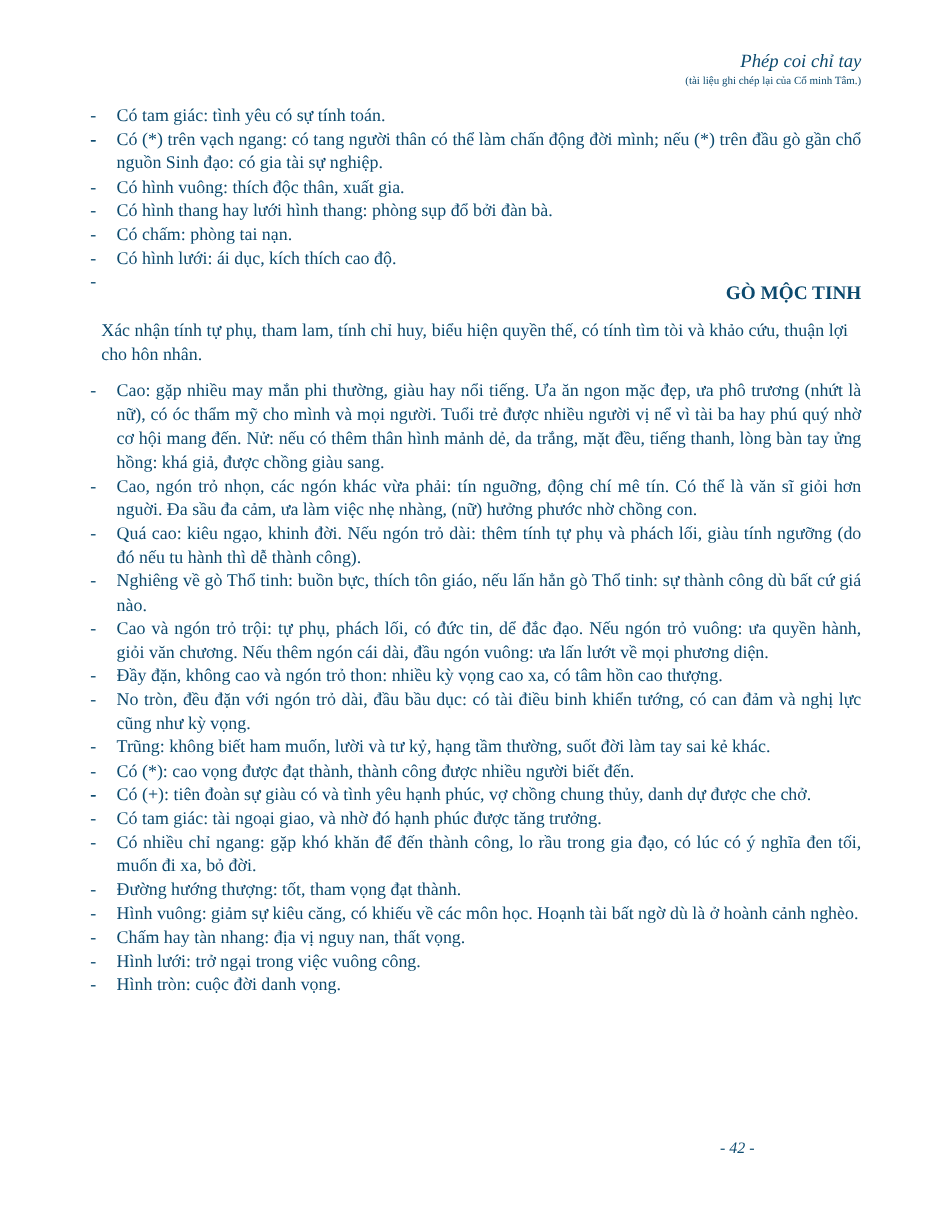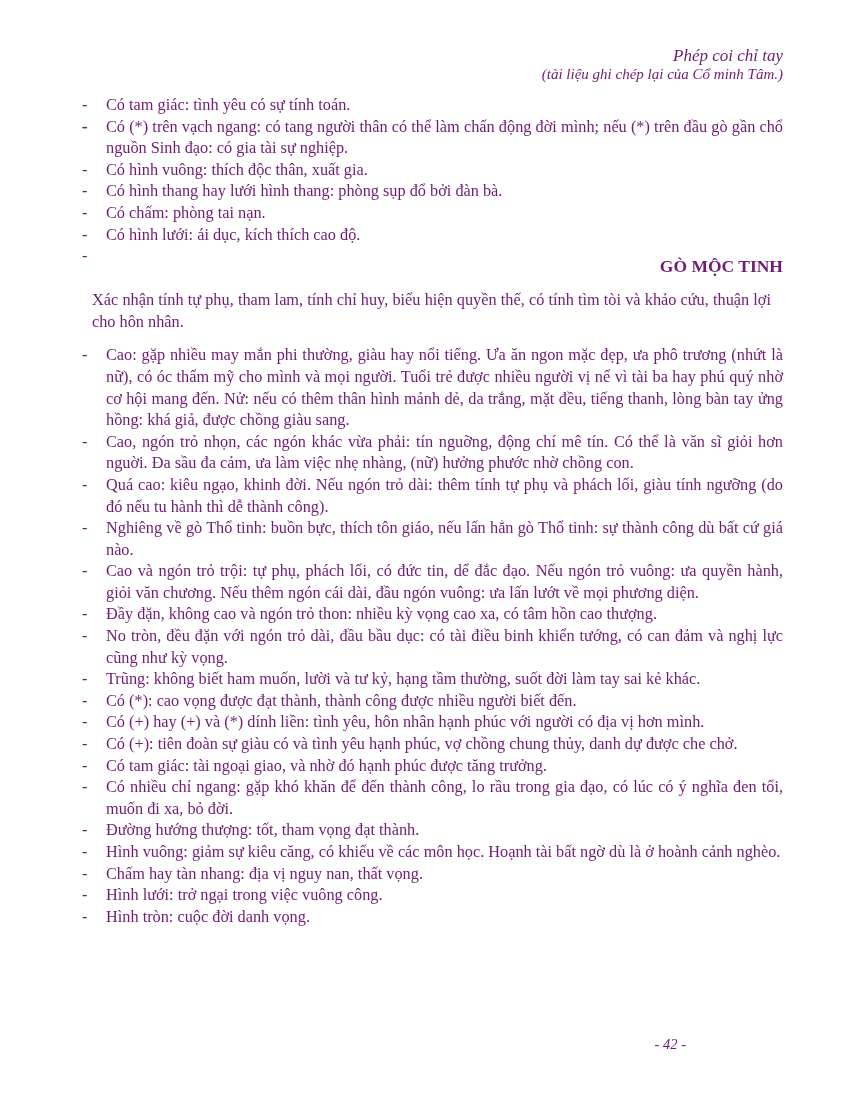--- a/index.html
+++ b/index.html
@@ -1,38 +1,37 @@
 <!DOCTYPE html>
 <html><head>
 <meta charset="utf-8">
 <style>
   html, body { margin: 0; padding: 0; background: #ffffff; }
   .page {
     position: relative;
     width: 850px;
     height: 1100px;
     background: #ffffff;
-    color: #701a75;
+    color: #0c4a6e;
     font-family: "Liberation Serif", serif;
     box-sizing: border-box;
     padding: 46px 67px 0 80px;
     overflow: hidden;
   }
   .doc-header {
     text-align: right;
     padding-right: 0px;
   }
   .doc-header .title {
     font-style: italic;
     font-size: 17px;
     line-height: 20px;
   }
   .doc-header .subtitle {
-    font-style: italic;
-    font-size: 15px;
+    font-size: 10px;
     line-height: 16px;
   }
   .body-block {
     font-size: 16.3px;
     line-height: 21.6px;
   }
   .bullet-list { margin-top: 12px; }
   .bullet-item {
     position: relative;
     padding-left: 26px;
@@ -93,21 +92,21 @@
     <div class="bullet-list" style="margin-top:0;">
         <div class="bullet-item"><span class="dash">-</span><span>Cao: gặp nhiều may mắn phi thường, giàu hay nổi tiếng. Ưa ăn ngon mặc đẹp, ưa phô trương (nhứt là nữ), có óc thẩm mỹ cho mình và mọi người. Tuổi trẻ được nhiều người vị nể vì tài ba hay phú quý nhờ cơ hội mang đến. Nử: nếu có thêm thân hình mảnh dẻ, da trắng, mặt đều, tiếng thanh, lòng bàn tay ửng hồng: khá giả, được chồng giàu sang.</span></div>
         <div class="bullet-item"><span class="dash">-</span><span>Cao, ngón trỏ nhọn, các ngón khác vừa phải: tín nguỡng, động chí mê tín. Có thể là văn sĩ giỏi hơn nguời. Đa sầu đa cảm, ưa làm việc nhẹ nhàng, (nữ) hưởng phước nhờ chồng con.</span></div>
         <div class="bullet-item"><span class="dash">-</span><span>Quá cao: kiêu ngạo, khinh đời. Nếu ngón trỏ dài: thêm tính tự phụ và phách lối, giàu tính ngưỡng (do đó nếu tu hành thì dễ thành công).</span></div>
         <div class="bullet-item"><span class="dash">-</span><span>Nghiêng về gò Thổ tinh: buồn bực, thích tôn giáo, nếu lấn hẳn gò Thổ tinh: sự thành công dù bất cứ giá nào.</span></div>
         <div class="bullet-item"><span class="dash">-</span><span>Cao và ngón trỏ trội: tự phụ, phách lối, có đức tin, dể đắc đạo. Nếu ngón trỏ vuông: ưa quyền hành, giỏi văn chương. Nếu thêm ngón cái dài, đầu ngón vuông: ưa lấn lướt về mọi phương diện.</span></div>
         <div class="bullet-item"><span class="dash">-</span><span>Đầy đặn, không cao và ngón trỏ thon: nhiều kỳ vọng cao xa, có tâm hồn cao thượng.</span></div>
         <div class="bullet-item"><span class="dash">-</span><span>No tròn, đều đặn với ngón trỏ dài, đầu bầu dục: có tài điều binh khiển tướng, có can đảm và nghị lực cũng như kỳ vọng.</span></div>
         <div class="bullet-item"><span class="dash">-</span><span>Trũng: không biết ham muốn, lười và tư kỷ, hạng tầm thường, suốt đời làm tay sai kẻ khác.</span></div>
         <div class="bullet-item"><span class="dash">-</span><span>Có (*): cao vọng được đạt thành, thành công được nhiều người biết đến.</span></div>
-        <div class="bullet-item"><span class="dash">-</span><span>Có (+) hay (+) và (*) dính liền: tình yêu, hôn nhân hạnh phúc với người có địa vị hơn mình.</span></div>
+        <div class="bullet-item"><span class="dash">-</span></div>
         <div class="bullet-item"><span class="dash">-</span><span>Có (+): tiên đoàn sự giàu có và tình yêu hạnh phúc, vợ chồng chung thủy, danh dự được che chở.</span></div>
         <div class="bullet-item"><span class="dash">-</span><span>Có tam giác: tài ngoại giao, và nhờ đó hạnh phúc được tăng trưởng.</span></div>
         <div class="bullet-item"><span class="dash">-</span><span>Có nhiều chỉ ngang: gặp khó khăn để đến thành công, lo rầu trong gia đạo, có lúc có ý nghĩa đen tối, muốn đi xa, bỏ đời.</span></div>
         <div class="bullet-item"><span class="dash">-</span><span>Đường hướng thượng: tốt, tham vọng đạt thành.</span></div>
         <div class="bullet-item"><span class="dash">-</span><span>Hình vuông: giảm sự kiêu căng, có khiếu về các môn học. Hoạnh tài bất ngờ dù là ở hoành cảnh nghèo.</span></div>
         <div class="bullet-item"><span class="dash">-</span><span>Chấm hay tàn nhang: địa vị nguy nan, thất vọng.</span></div>
         <div class="bullet-item"><span class="dash">-</span><span>Hình lưới: trở ngại trong việc vuông công.</span></div>
         <div class="bullet-item"><span class="dash">-</span><span>Hình tròn: cuộc đời danh vọng.</span></div>
       </div>
 

